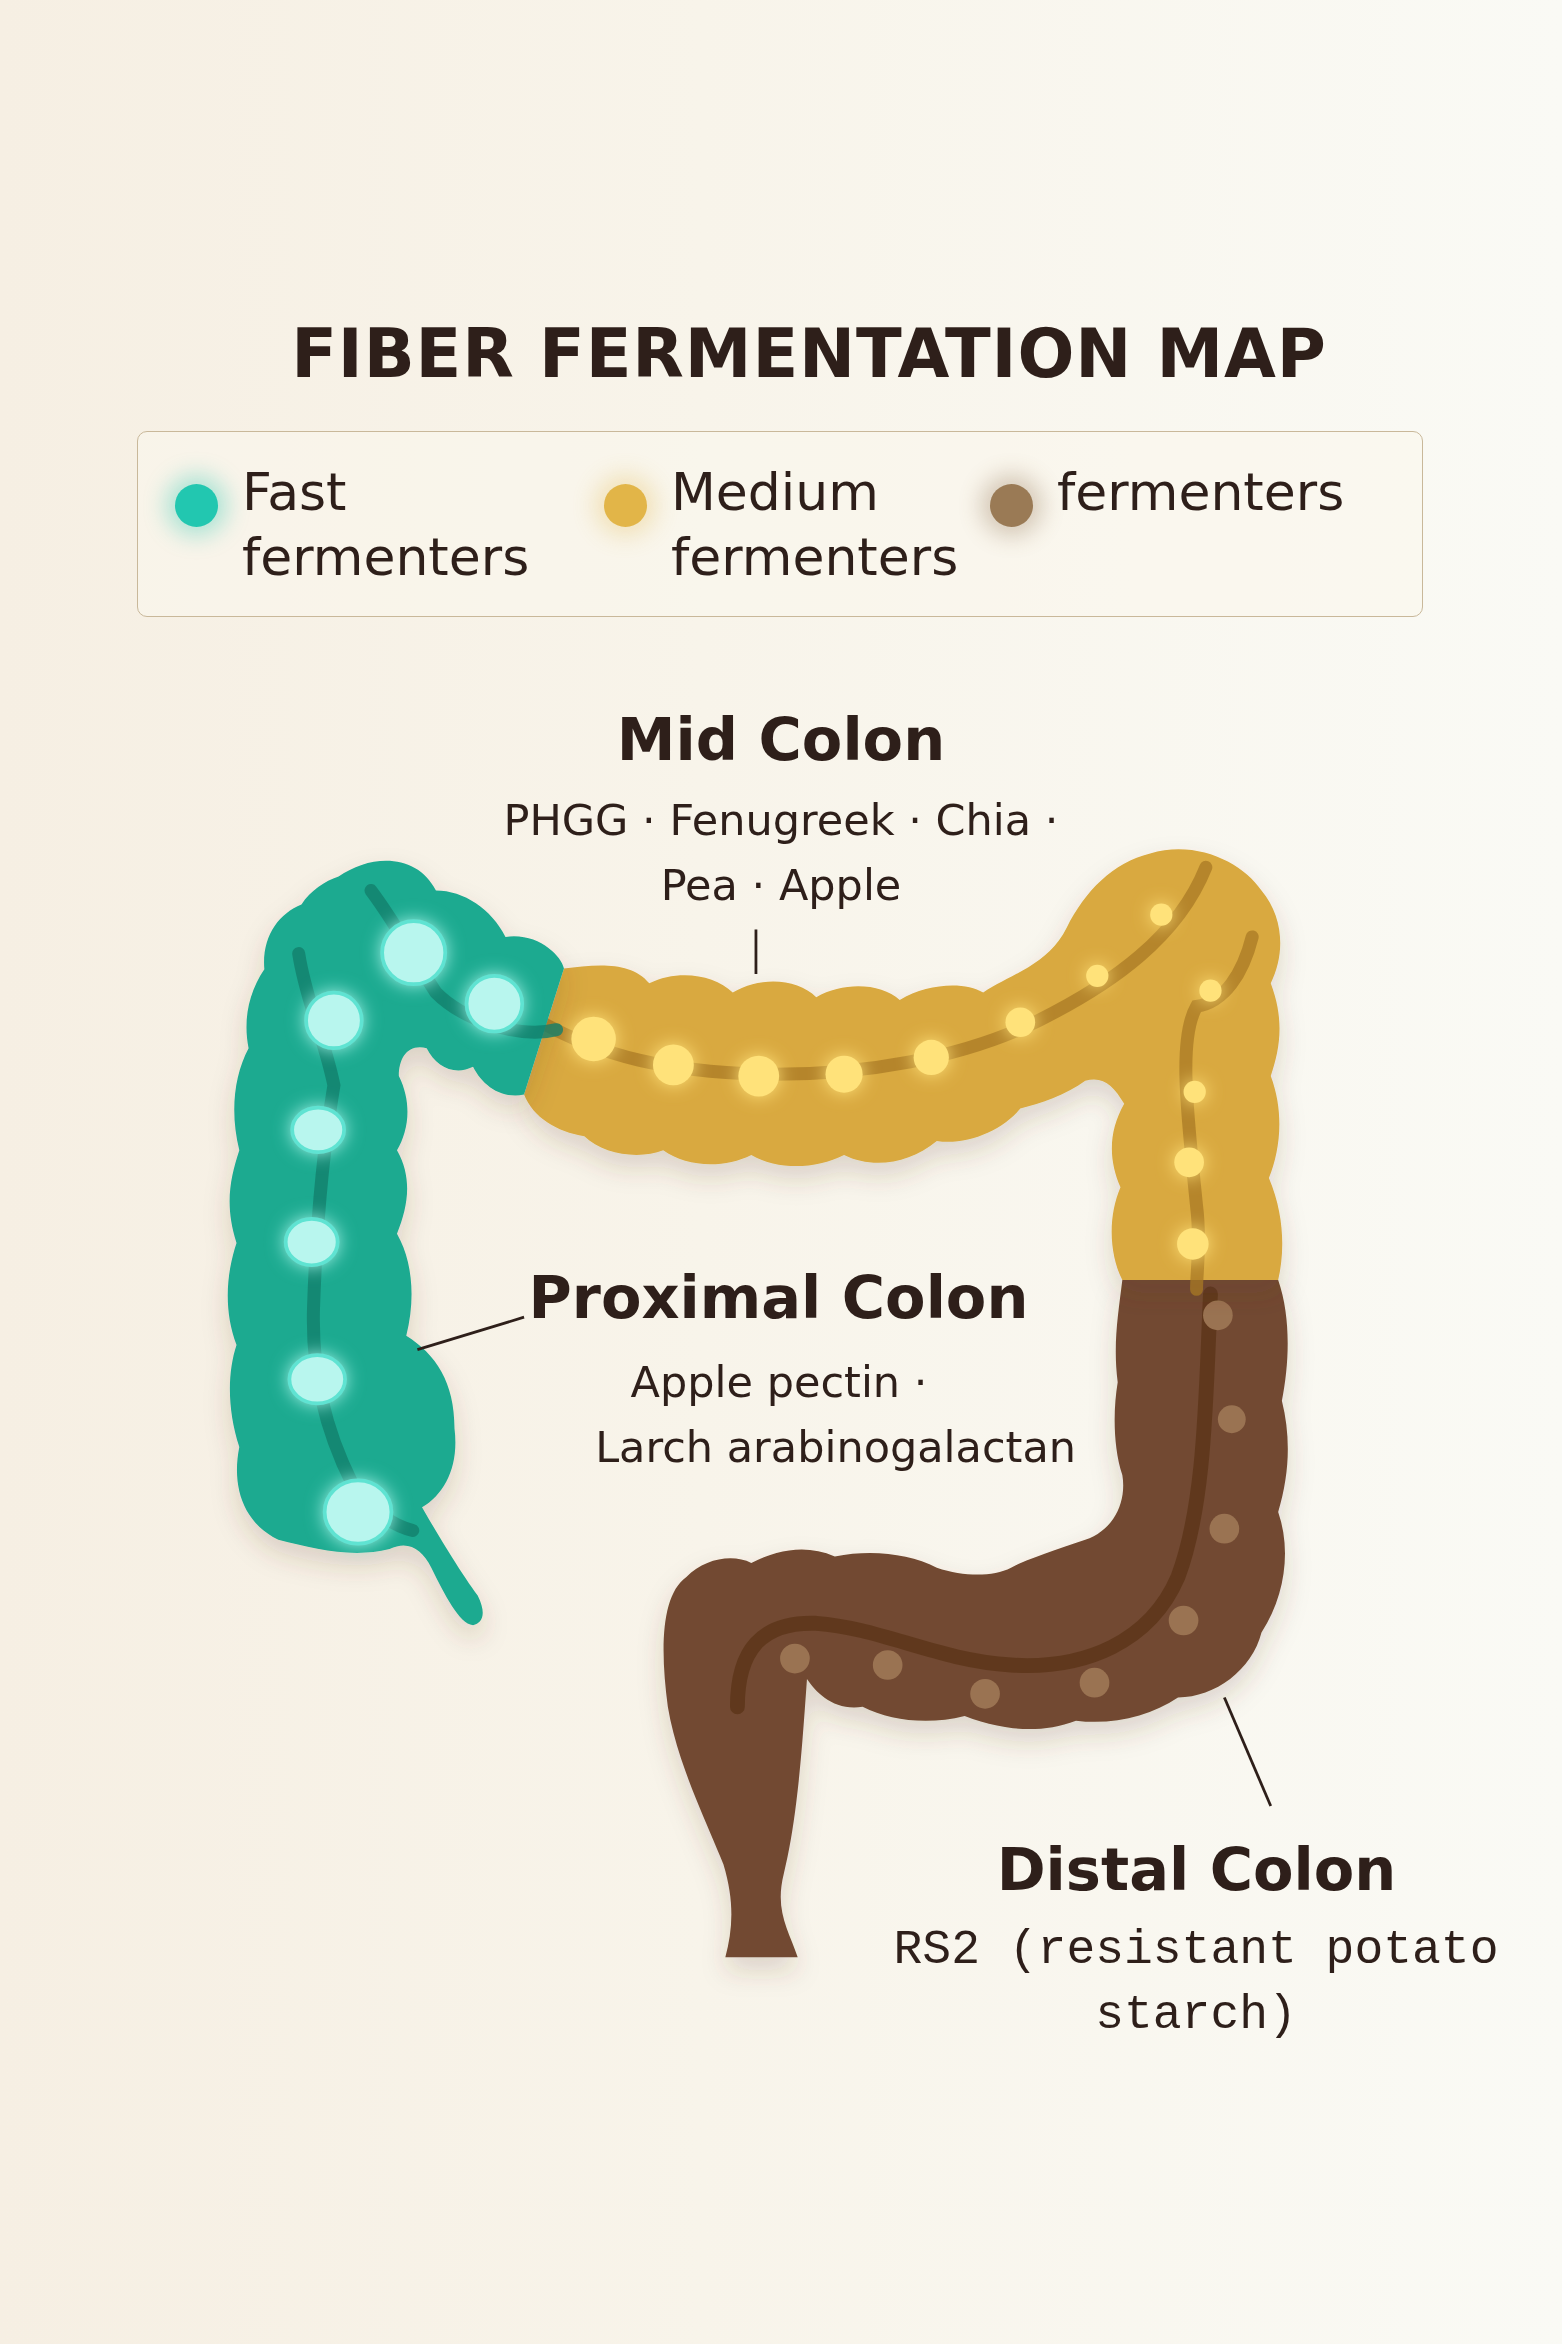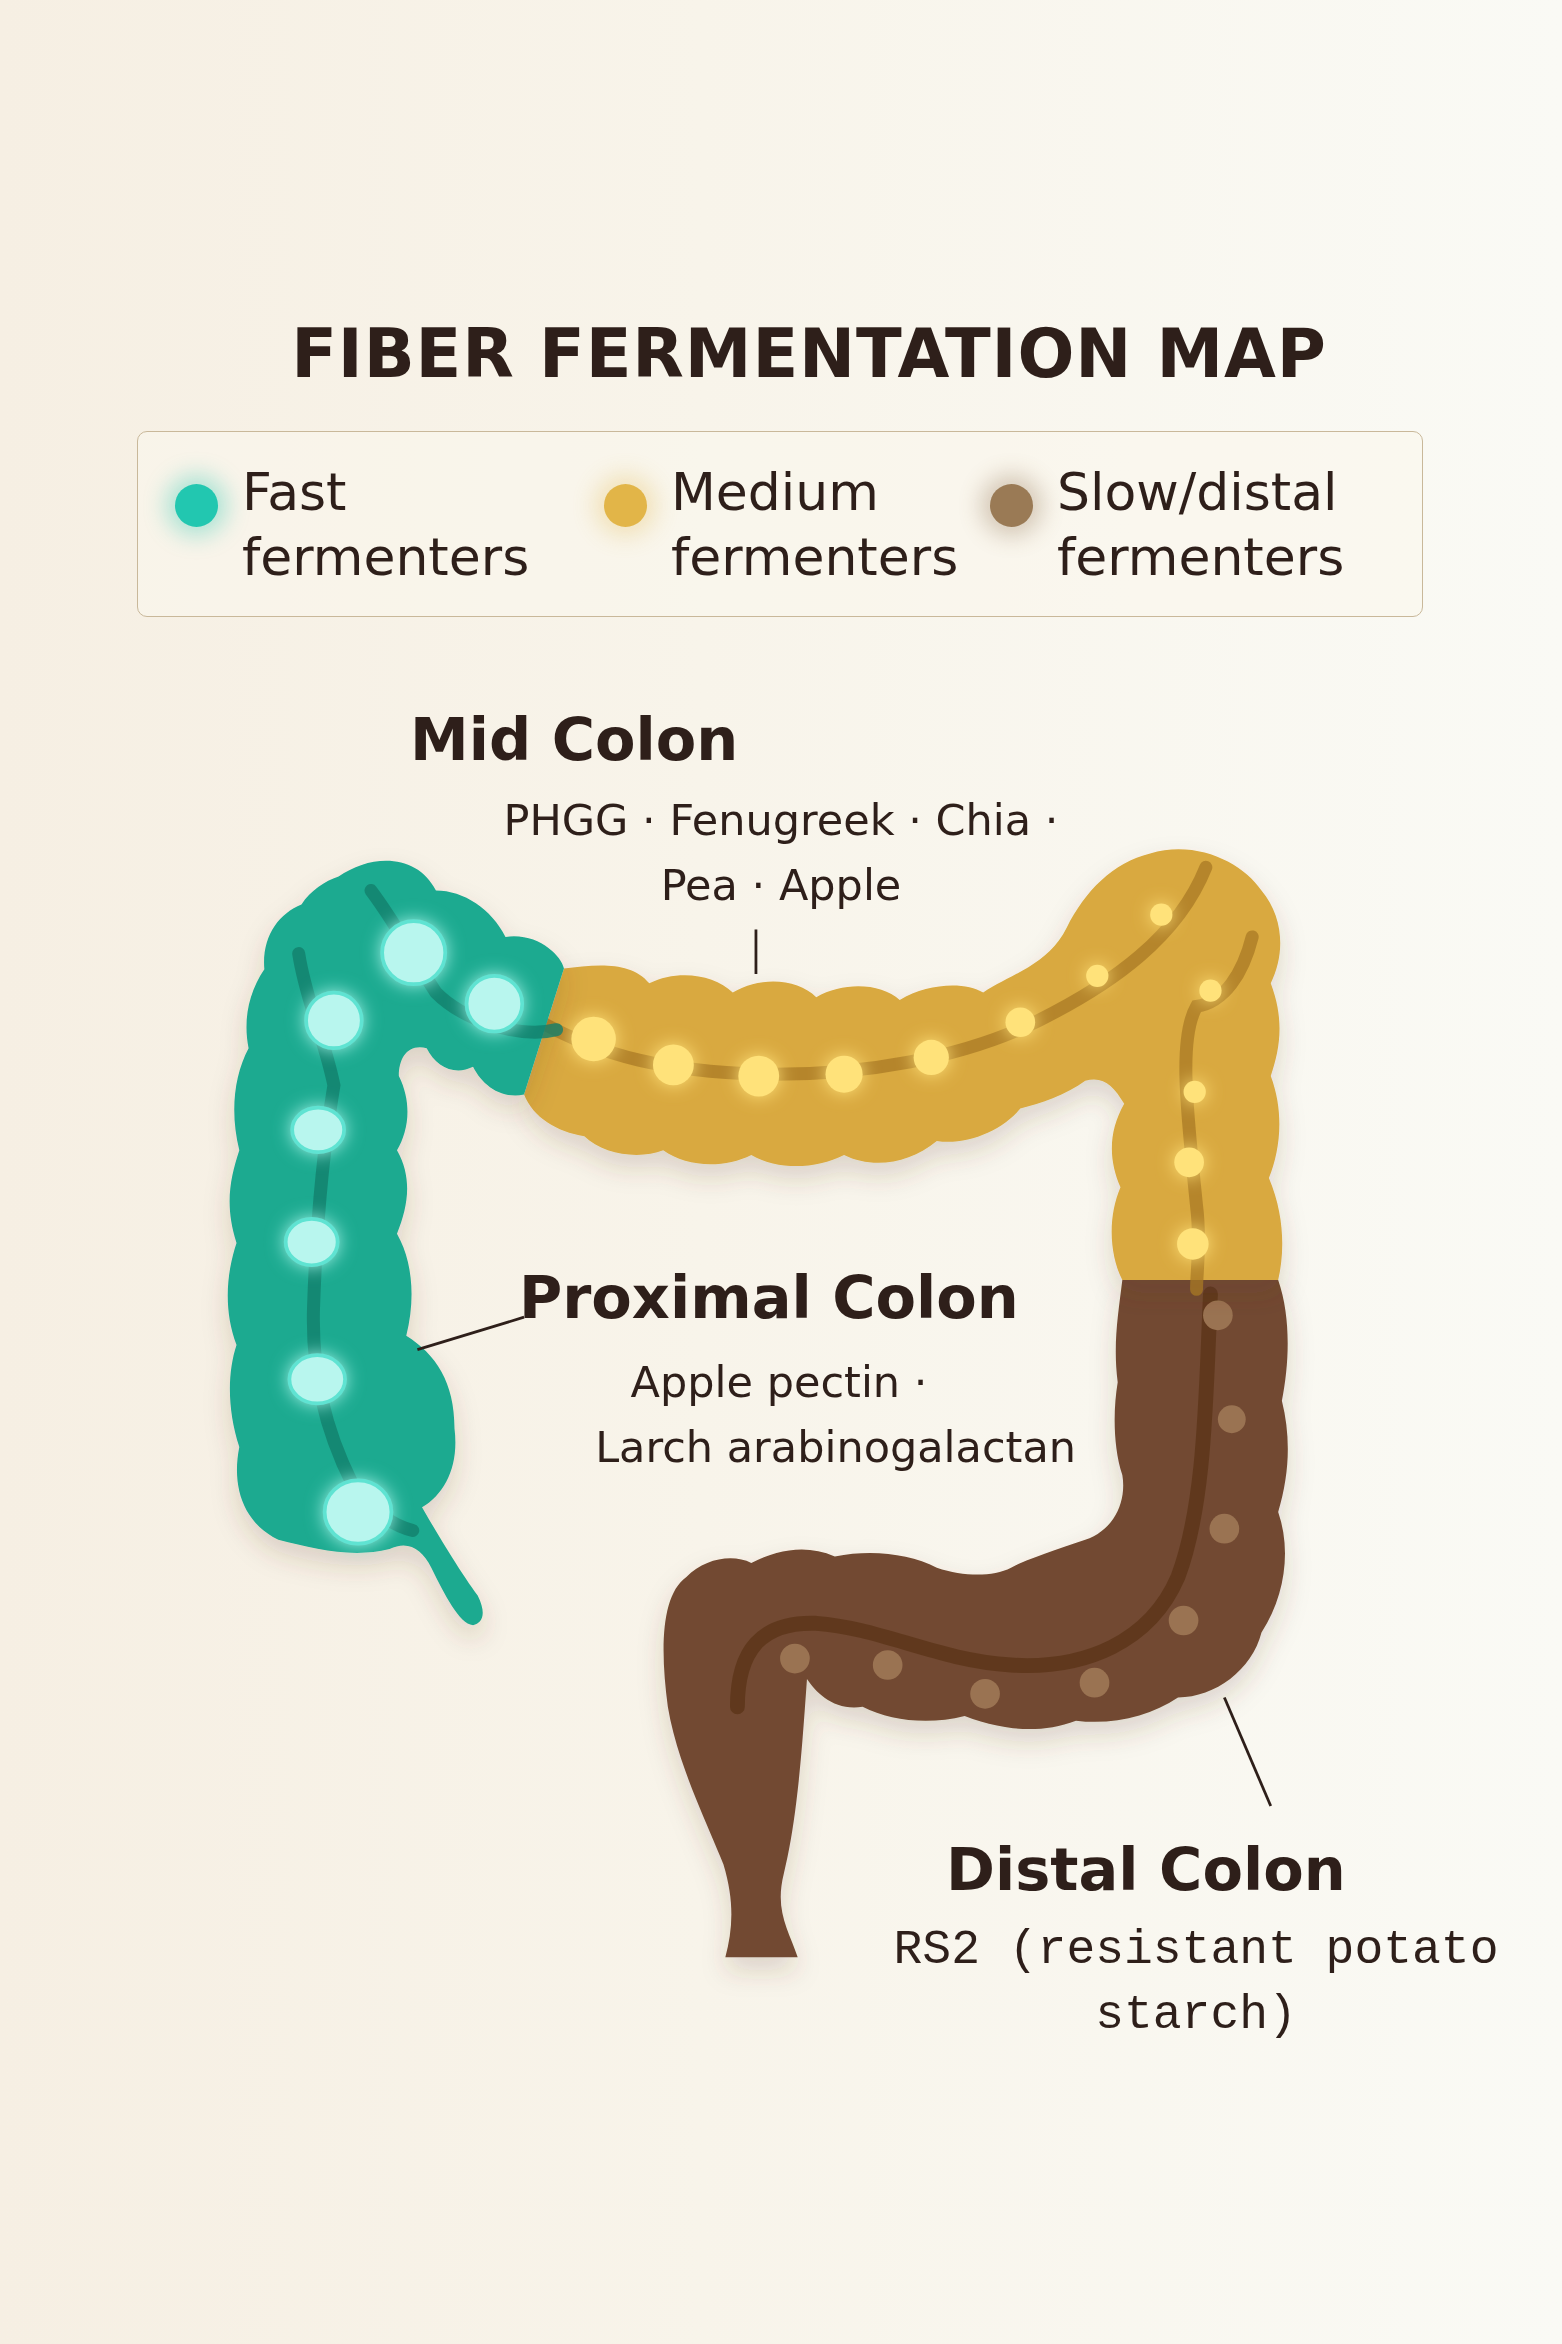--- a/index.html
+++ b/index.html
@@ -6,21 +6,21 @@
   body{width:1562px;height:2345px;position:relative;overflow:hidden;
     background:linear-gradient(90deg,#f6efe3 0%,#f8f4ea 45%,#fafaf5 100%);
     font-family:"Liberation Sans","DejaVu Sans",sans-serif;color:#2e1f1a;}
   .title{position:absolute;left:0;width:1562px;top:315px;text-align:center;
     font-family:"DejaVu Sans","Liberation Sans",sans-serif;font-weight:bold;font-size:67px;letter-spacing:0.9px;color:#2e1f1a;padding-left:28px;}
   .legend{position:absolute;left:137px;top:431px;width:1286px;height:186px;border:1.9px solid #c9b89a;border-radius:10px;
     background:rgba(250,246,236,0.6);box-sizing:border-box;}
   .legend-item{position:absolute;top:28px;display:flex;align-items:flex-start;}
   .legend-dot{width:43px;height:43px;border-radius:50%;margin-top:24px;margin-right:24px;flex:none;}
   .legend-label{font-size:52px;line-height:65px;color:#2e1f1a;font-family:"DejaVu Sans",sans-serif;}
-  .region-title{position:absolute;font-weight:bold;font-family:"DejaVu Sans",sans-serif;color:#2e1f1a;font-size:59px;}
+  .region-title{position:absolute;text-align:center;font-weight:bold;font-family:"DejaVu Sans",sans-serif;color:#2e1f1a;font-size:59px;}
   .region-sub{position:absolute;text-align:center;font-family:"DejaVu Sans",sans-serif;color:#2e1f1a;font-size:43px;line-height:65px;}
   svg.colon{position:absolute;left:0;top:0;}
 </style>
 </head>
 <body>
 
 <div class="title">FIBER FERMENTATION MAP</div>
 
 <div class="legend">
   <div class="legend-item" style="left:37px;">
@@ -33,21 +33,20 @@
   <div class="legend-item" style="left:466px;">
     <span class="legend-dot" style="background:#e2b548;box-shadow:0 0 22px 9.3px rgba(226,181,72,0.3);"></span>
     <div>
       <div class="legend-label">Medium</div>
       <div class="legend-label">fermenters</div>
     </div>
   </div>
   <div class="legend-item" style="left:852px;">
     <span class="legend-dot" style="background:#9a7a55;box-shadow:0 0 22px 9.3px rgba(130,95,60,0.3);"></span>
     <div>
-      <div class="legend-label">Slow/distal</div>
       <div class="legend-label">fermenters</div>
     </div>
   </div>
 </div>
 
 <svg class="colon" width="1562" height="2345" viewBox="0 0 1684 2528">
   <defs>
     <filter id="glow" x="-50%" y="-50%" width="200%" height="200%">
       <feGaussianBlur stdDeviation="10" result="b"></feGaussianBlur>
       <feMerge>

